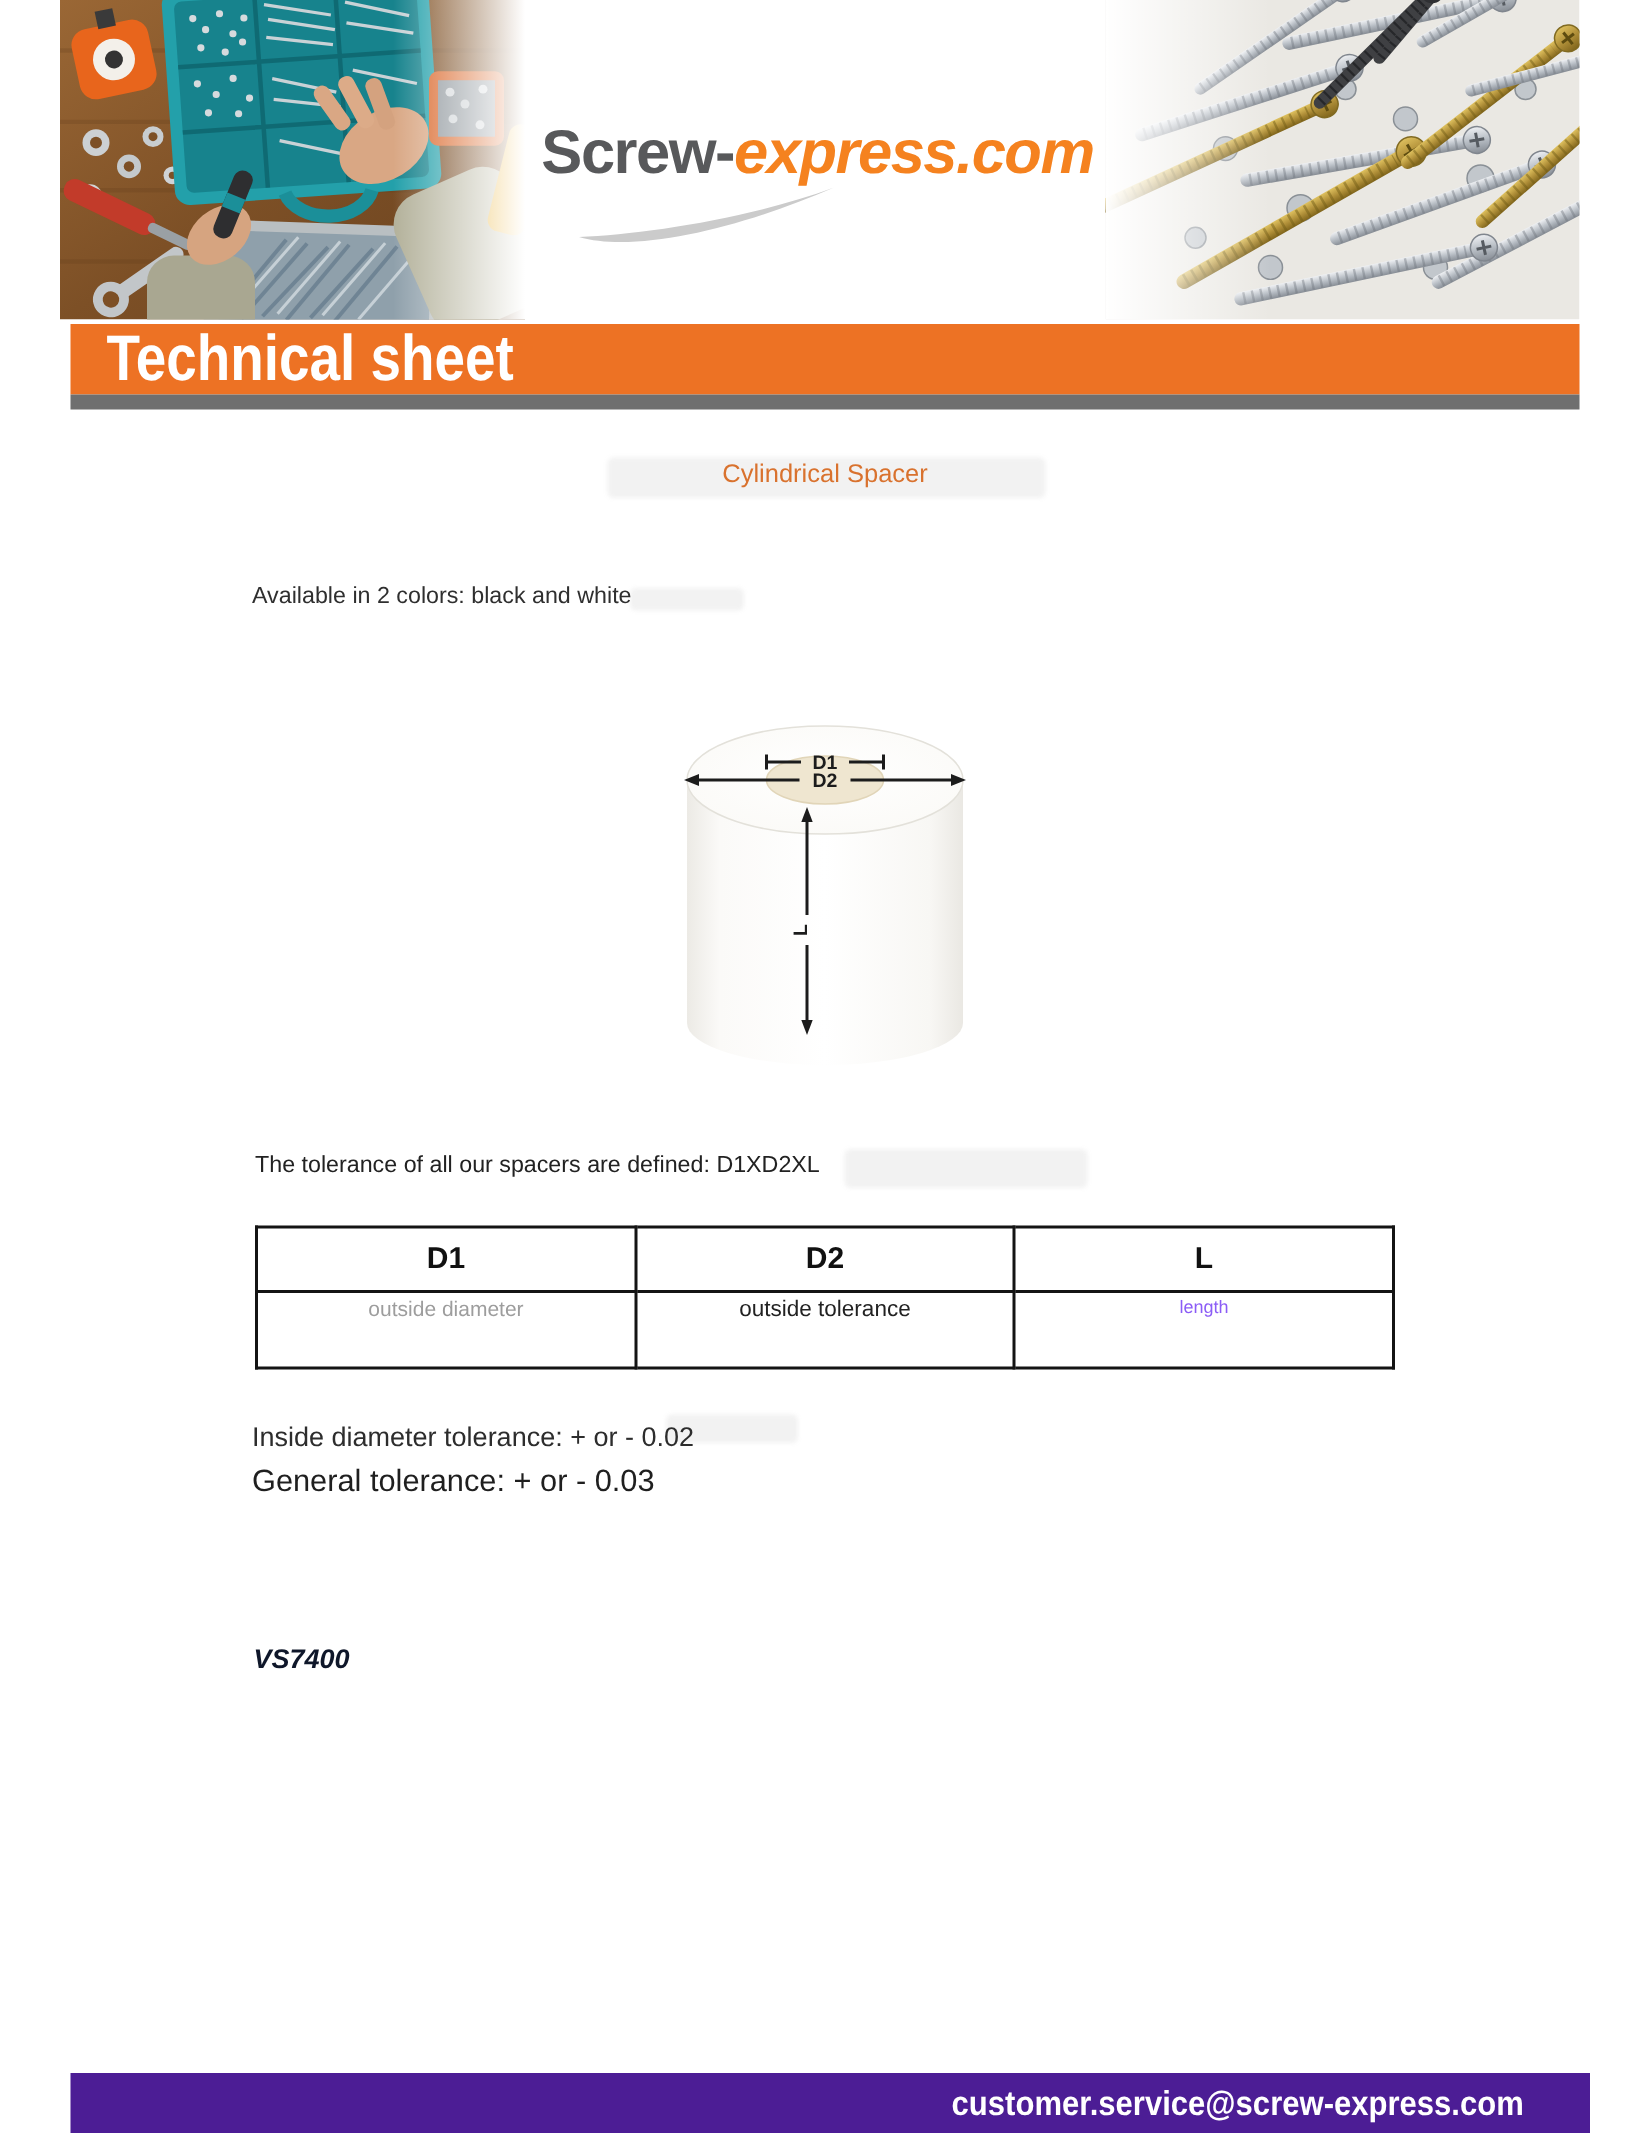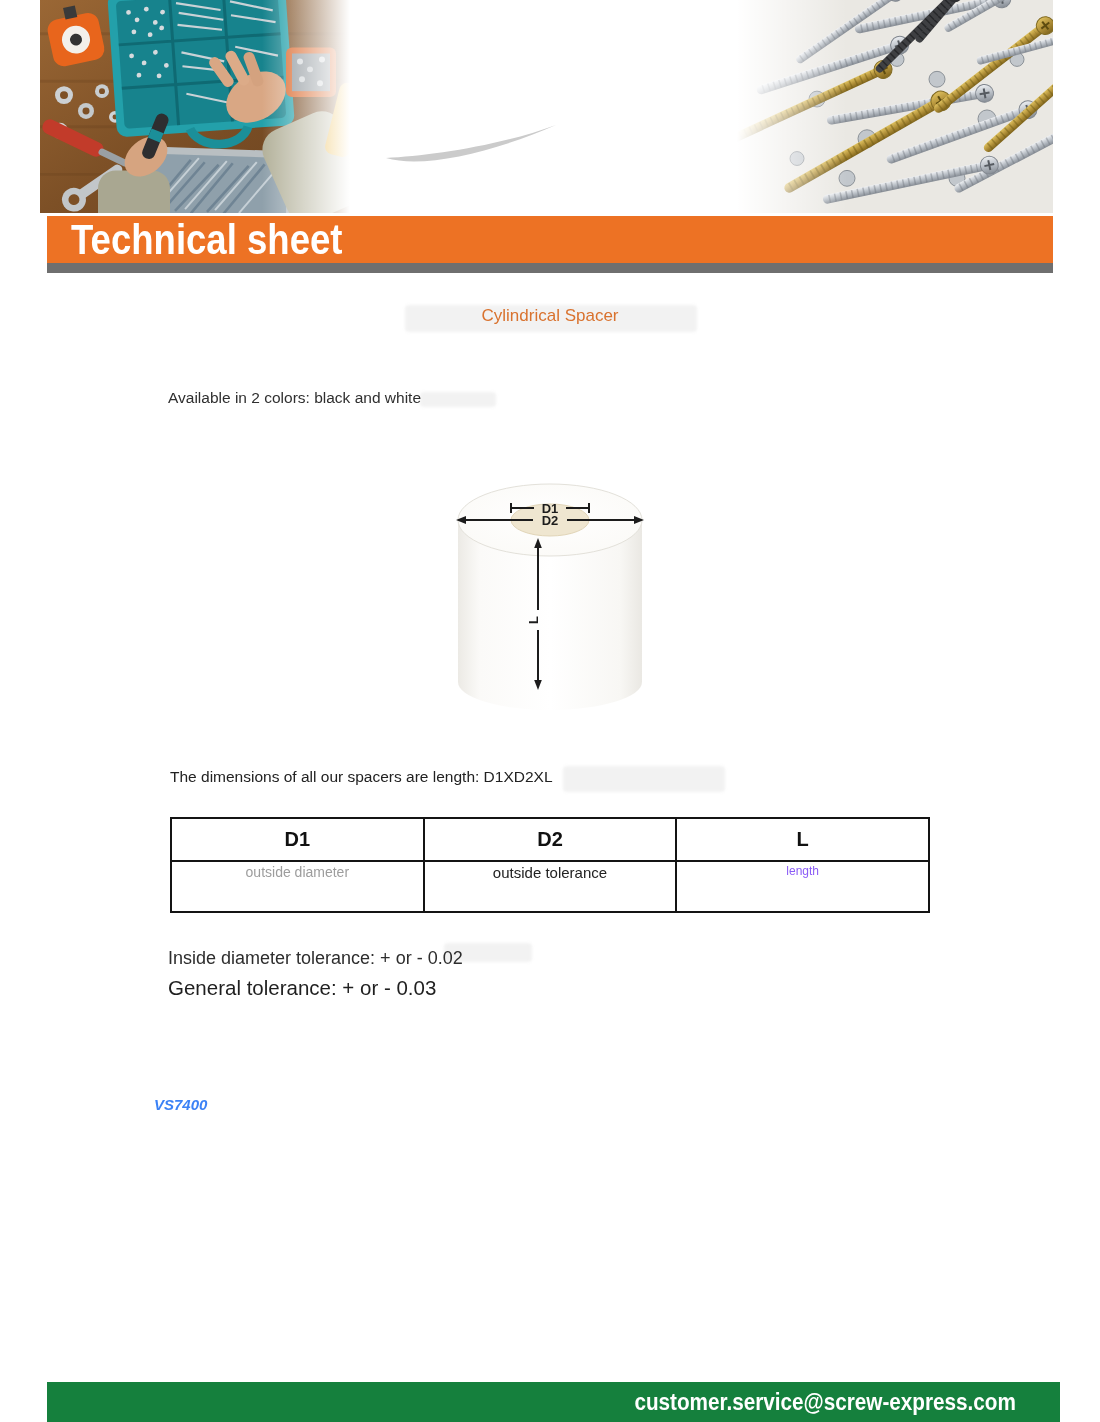--- a/index.html
+++ b/index.html
@@ -34,38 +34,38 @@
   }
   
   .product-title{
     position:absolute;left:0;top:306px;width:1100px;text-align:center;
     color:#d9722e;font-size:17px;font-weight:500;
   }
   .availability{position:absolute;left:168px;top:389px;font-size:15.5px;color:#2f2f2f;}
   .dim-note{position:absolute;left:170px;top:768px;font-size:15.5px;color:#222222;}
   .tol-1{position:absolute;left:168px;top:948px;font-size:18px;color:#2d2d2d;}
   .tol-2{position:absolute;left:168px;top:976px;font-size:20.5px;color:#1f1f1f;}
-  .ref{position:absolute;left:154px;top:1096px;font-size:15px;font-weight:700;font-style:italic;color:#3b82f6;}
+  .ref{position:absolute;left:169px;top:1096px;font-size:18px;font-weight:700;font-style:italic;color:#0f172a;}
   
   .figure{position:absolute;left:440px;top:478px;width:220px;height:250px;}
   .figure text{font-family:"Liberation Sans", sans-serif;font-weight:700;fill:#1c1c1c;}
   
   .spec-table{
     position:absolute;left:170px;top:817px;width:760px;
     border-collapse:collapse;table-layout:fixed;
   }
   .spec-table td{border:2px solid #141414;text-align:center;}
   .spec-table .hdr-row td{height:39px;font-size:20px;font-weight:700;color:#111111;vertical-align:middle;}
   .spec-table .desc-row td{height:46px;vertical-align:top;padding-top:2px;}
   .desc-inside{color:#9d9d9d;font-size:14px;text-shadow:0 0 1px rgba(255,255,255,0.9);}
   .desc-outside{color:#222222;font-size:15px;}
   .desc-length{color:#8b5cf6;font-size:12px;}
   
   .footer{
-    position:absolute;left:47px;top:1382px;width:1013px;height:40px;background:#15803d;
+    position:absolute;left:47px;top:1382px;width:1013px;height:40px;background:#4c1d95;
     display:flex;align-items:center;justify-content:flex-end;padding:0;box-sizing:border-box;
   }
   .footer-email{
     color:#ffffff;font-weight:700;font-size:23px;margin-right:44px;white-space:nowrap;
     transform:scaleX(0.9);transform-origin:right center;
   }
   
   .ghost{position:absolute;background:rgba(130,130,130,0.10);border-radius:4px;filter:blur(1.5px);}
   .g1{left:405px;top:305px;width:292px;height:27px;}
   .g2{left:420px;top:392px;width:76px;height:15px;}
@@ -203,20 +203,23 @@
           <circle cx="270" cy="70" r="3" fill="#c7ccd0"></circle>
         <circle cx="282" cy="60" r="3" fill="#d6dadd"></circle>
           <circle cx="262" cy="80" r="3" fill="#cdd2d5"></circle>
         <circle cx="280" cy="84" r="3" fill="#d2d6d9"></circle>
       </g>
       <rect x="292" y="84" width="26" height="74" rx="8" fill="#e6a81e" transform="rotate(14 305 121)"></rect>
       <rect x="222" y="0" width="88" height="215" fill="url(#fadeR)"></rect>
     </svg>
 
     <div class="logo-block">
+      <div class="logo-text">
+        <span class="brand1">Screw-</span><span class="brand2">express.com</span>
+      </div>
       <svg class="logo-swoosh" viewBox="0 0 175 46">
         <path d="M2,36 C40,47 110,30 172,3 C115,24 45,34 2,36 Z" fill="#cbcbcb"></path>
       </svg>
     </div>
 
     <svg class="photo photo-right" viewBox="0 0 316 215" preserveAspectRatio="none">
       <defs>
         <linearGradient id="gSilver" x1="0" y1="0" x2="0" y2="1">
           <stop offset="0" stop-color="#eef0f3"></stop>
             <stop offset="0.5" stop-color="#b9bfc6"></stop>
@@ -394,21 +397,21 @@
 
     <g>
       <line x1="98" y1="68" x2="98" y2="132" stroke="#1c1c1c" stroke-width="2"></line>
       <line x1="98" y1="152" x2="98" y2="204" stroke="#1c1c1c" stroke-width="2"></line>
       <polygon points="98,60 94.2,70 101.8,70" fill="#1c1c1c"></polygon>
       <polygon points="98,212 94.2,202 101.8,202" fill="#1c1c1c"></polygon>
     </g>
     <text x="98" y="142" font-size="13" text-anchor="middle" transform="rotate(-90 98 142)">L</text>
   </svg>
 
-  <div class="dim-note">The dimensions of all our spacers are length: D1XD2XL</div>
+  <div class="dim-note">The tolerance of all our spacers are defined: D1XD2XL</div>
 
   <table class="spec-table">
     <tbody>
       <tr class="hdr-row">
         <td>D1</td>
         <td>D2</td>
         <td>L</td>
       </tr>
       <tr class="desc-row">
         <td class="desc-inside">outside diameter</td>

